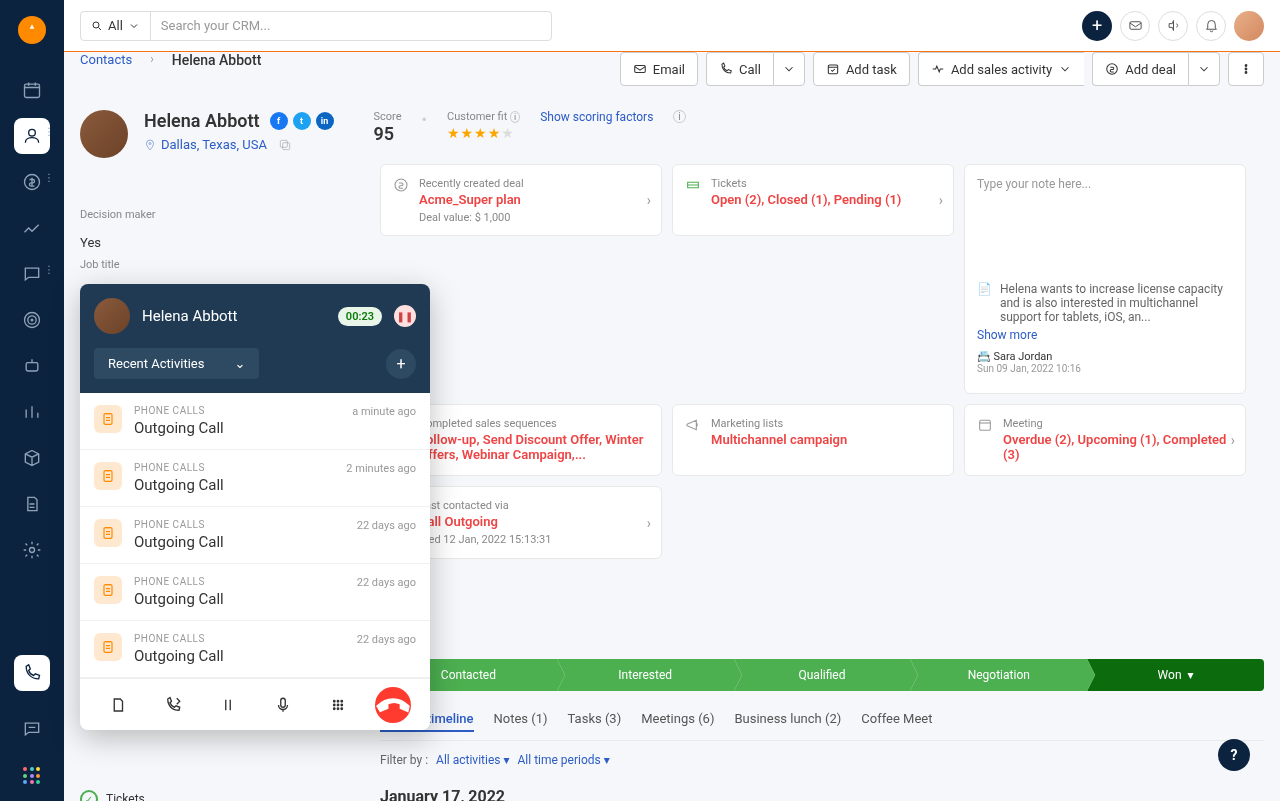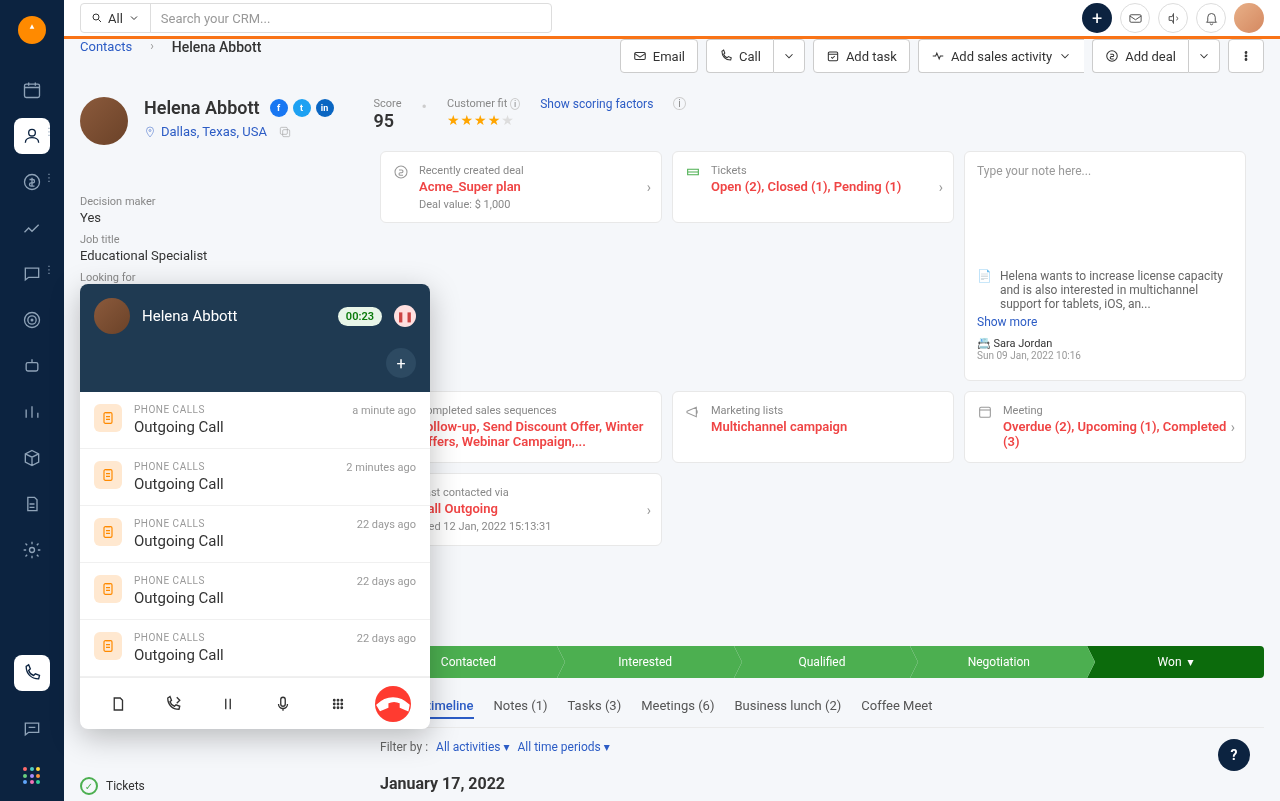--- a/index.html
+++ b/index.html
@@ -11,21 +11,21 @@
 .nav-ic svg{width:20px;height:20px;stroke:#8fa3b8;fill:none;stroke-width:1.6}
 .nav-ic.active{background:#fff}
 .nav-ic.active svg{stroke:#0c2340}
 .nav-dots{position:absolute;right:-4px;top:12px;color:#8fa3b8;font-size:10px;line-height:3px}
 .sidebar-bottom{margin-top:auto;margin-bottom:16px;display:flex;flex-direction:column;align-items:center;gap:10px}
 .phone-badge{width:36px;height:36px;background:#fff;border-radius:8px;display:flex;align-items:center;justify-content:center}
 .phone-badge svg{stroke:#0c2340}
 .apps-grid{width:18px;height:18px;display:grid;grid-template-columns:repeat(3,1fr);gap:2px}
 .apps-grid span{width:4px;height:4px;border-radius:2px}
 .main{position:absolute;left:64px;top:0;right:0;bottom:0;background:#f5f7fa}
-.topbar{height:39px;background:#fff;border-bottom:3px solid #f97316;display:flex;align-items:center;padding:0 16px;gap:8px}
+.topbar{height:52px;background:#fff;border-bottom:1px solid #f97316;display:flex;align-items:center;padding:0 16px;gap:8px}
 .search-scope{display:flex;align-items:center;height:30px;border:1px solid #ddd;border-radius:4px;background:#fff}
 .scope-btn{padding:0 10px;display:flex;align-items:center;gap:5px;font-size:13px;border-right:1px solid #ddd;height:100%}
 .scope-btn svg{width:12px;height:12px;stroke:#333;fill:none;stroke-width:2}
 .search-in{border:none;outline:none;padding:0 10px;width:400px;font-size:13px;color:#0f172a}
 .search-in::placeholder{color:#999}
 .topbar-right{margin-left:auto;display:flex;align-items:center;gap:8px}
 .circle-btn{width:30px;height:30px;border-radius:50%;display:flex;align-items:center;justify-content:center;cursor:pointer}
 .circle-btn.add{background:#0c2340;color:#fff;font-size:18px}
 .circle-btn.light{border:1px solid #ddd;background:#fff}
 .circle-btn.light svg{width:15px;height:15px;stroke:#555;fill:none;stroke-width:1.6}
@@ -52,21 +52,21 @@
 .loc-row svg{width:12px;height:12px;stroke:#2c5cc5;fill:none}
 .score-block{display:flex;gap:20px;margin-left:24px;align-items:flex-start}
 .score-item{font-size:11px;color:#888}
 .score-val{font-size:18px;font-weight:600;color:#333}
 .stars{display:flex;gap:1px;margin-top:2px}
 .star{color:#ffa500;font-size:14px}
 .star.empty{color:#ddd}
 .scoring-link{color:#2c5cc5;font-size:12px}
 .left-info{position:absolute;left:16px;top:100px;width:280px}
 .info-lbl{font-size:11px;color:#888;margin-top:8px}
-.info-val{font-size:13px;color:#333;margin-top:2px}
+.info-val{font-size:13px;color:#333;margin-top:14px}
 .cards{display:flex;gap:10px;margin-left:300px;margin-top:-6px;flex-wrap:wrap}
 .card{width:282px;height:72px;background:#fff;border:1px solid #e8e8e8;border-radius:6px;padding:12px;position:relative;display:flex;align-items:flex-start;gap:10px}
 .card.tall{height:auto;min-height:72px}
 .card-ic{width:16px;height:16px;flex-shrink:0}
 .card-ic svg{width:16px;height:16px;stroke:#999;fill:none;stroke-width:1.6}
 .card-body{flex:1}
 .card-lbl{font-size:11px;color:#888}
 .card-ttl{font-size:13px;font-weight:600;color:#ef4444;margin-top:2px}
 .card-sub{font-size:11px;color:#888;margin-top:4px}
 .card-arrow{position:absolute;right:10px;top:50%;transform:translateY(-50%);color:#999;font-size:14px}
@@ -487,20 +487,24 @@
 </div>
 
 <div class="call-widget">
   <div class="cw-head">
     <div class="cw-av"></div>
     <div class="cw-name">Helena Abbott</div>
     <div class="cw-timer">00:23</div>
     <div class="cw-pause">❚❚</div>
   </div>
   <div class="cw-sub">
+    <div class="cw-drop">
+        <span>Recent Activities</span>
+        <span>⌄</span>
+      </div>
     <div class="cw-add">+</div>
   </div>
   <div class="cw-list">
     <div class="cw-row">
         <div class="cw-row-ic">
           <svg viewBox="0 0 24 24">
             <rect x="6" y="4" width="12" height="16" rx="2"></rect>
             <path d="M9 4h6M9 10h6M9 14h6"></path>
           </svg>
         </div>

